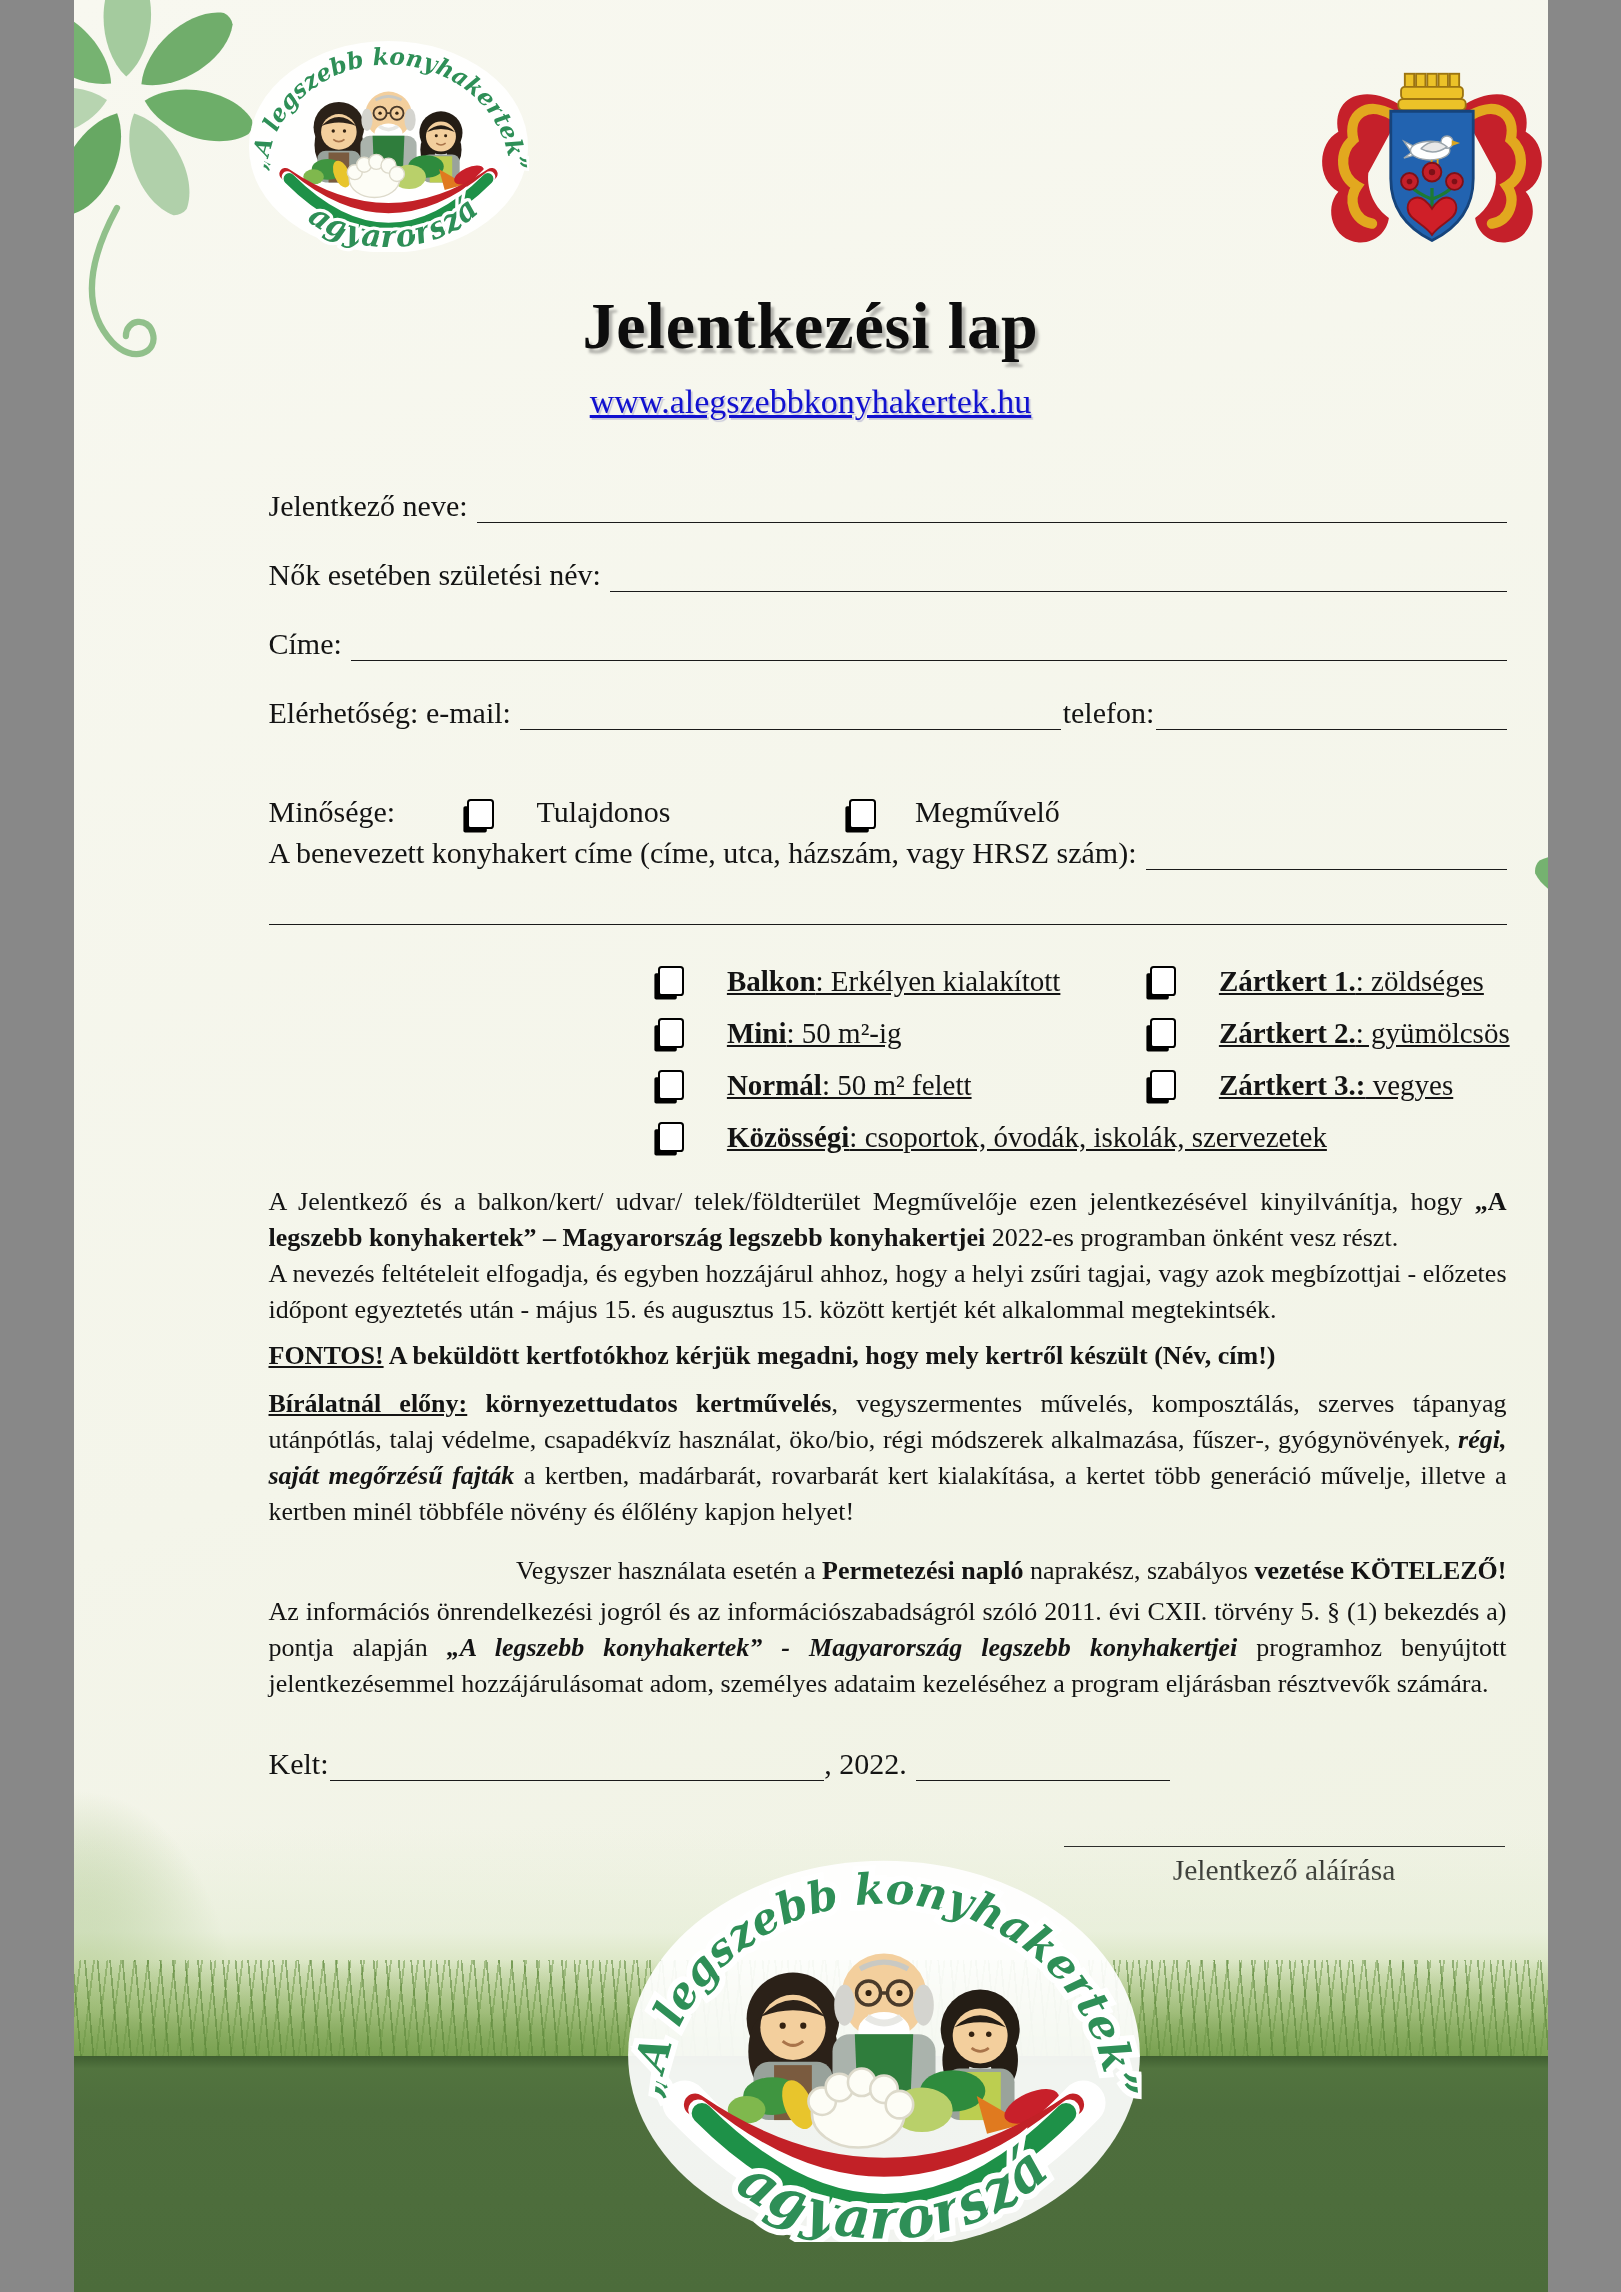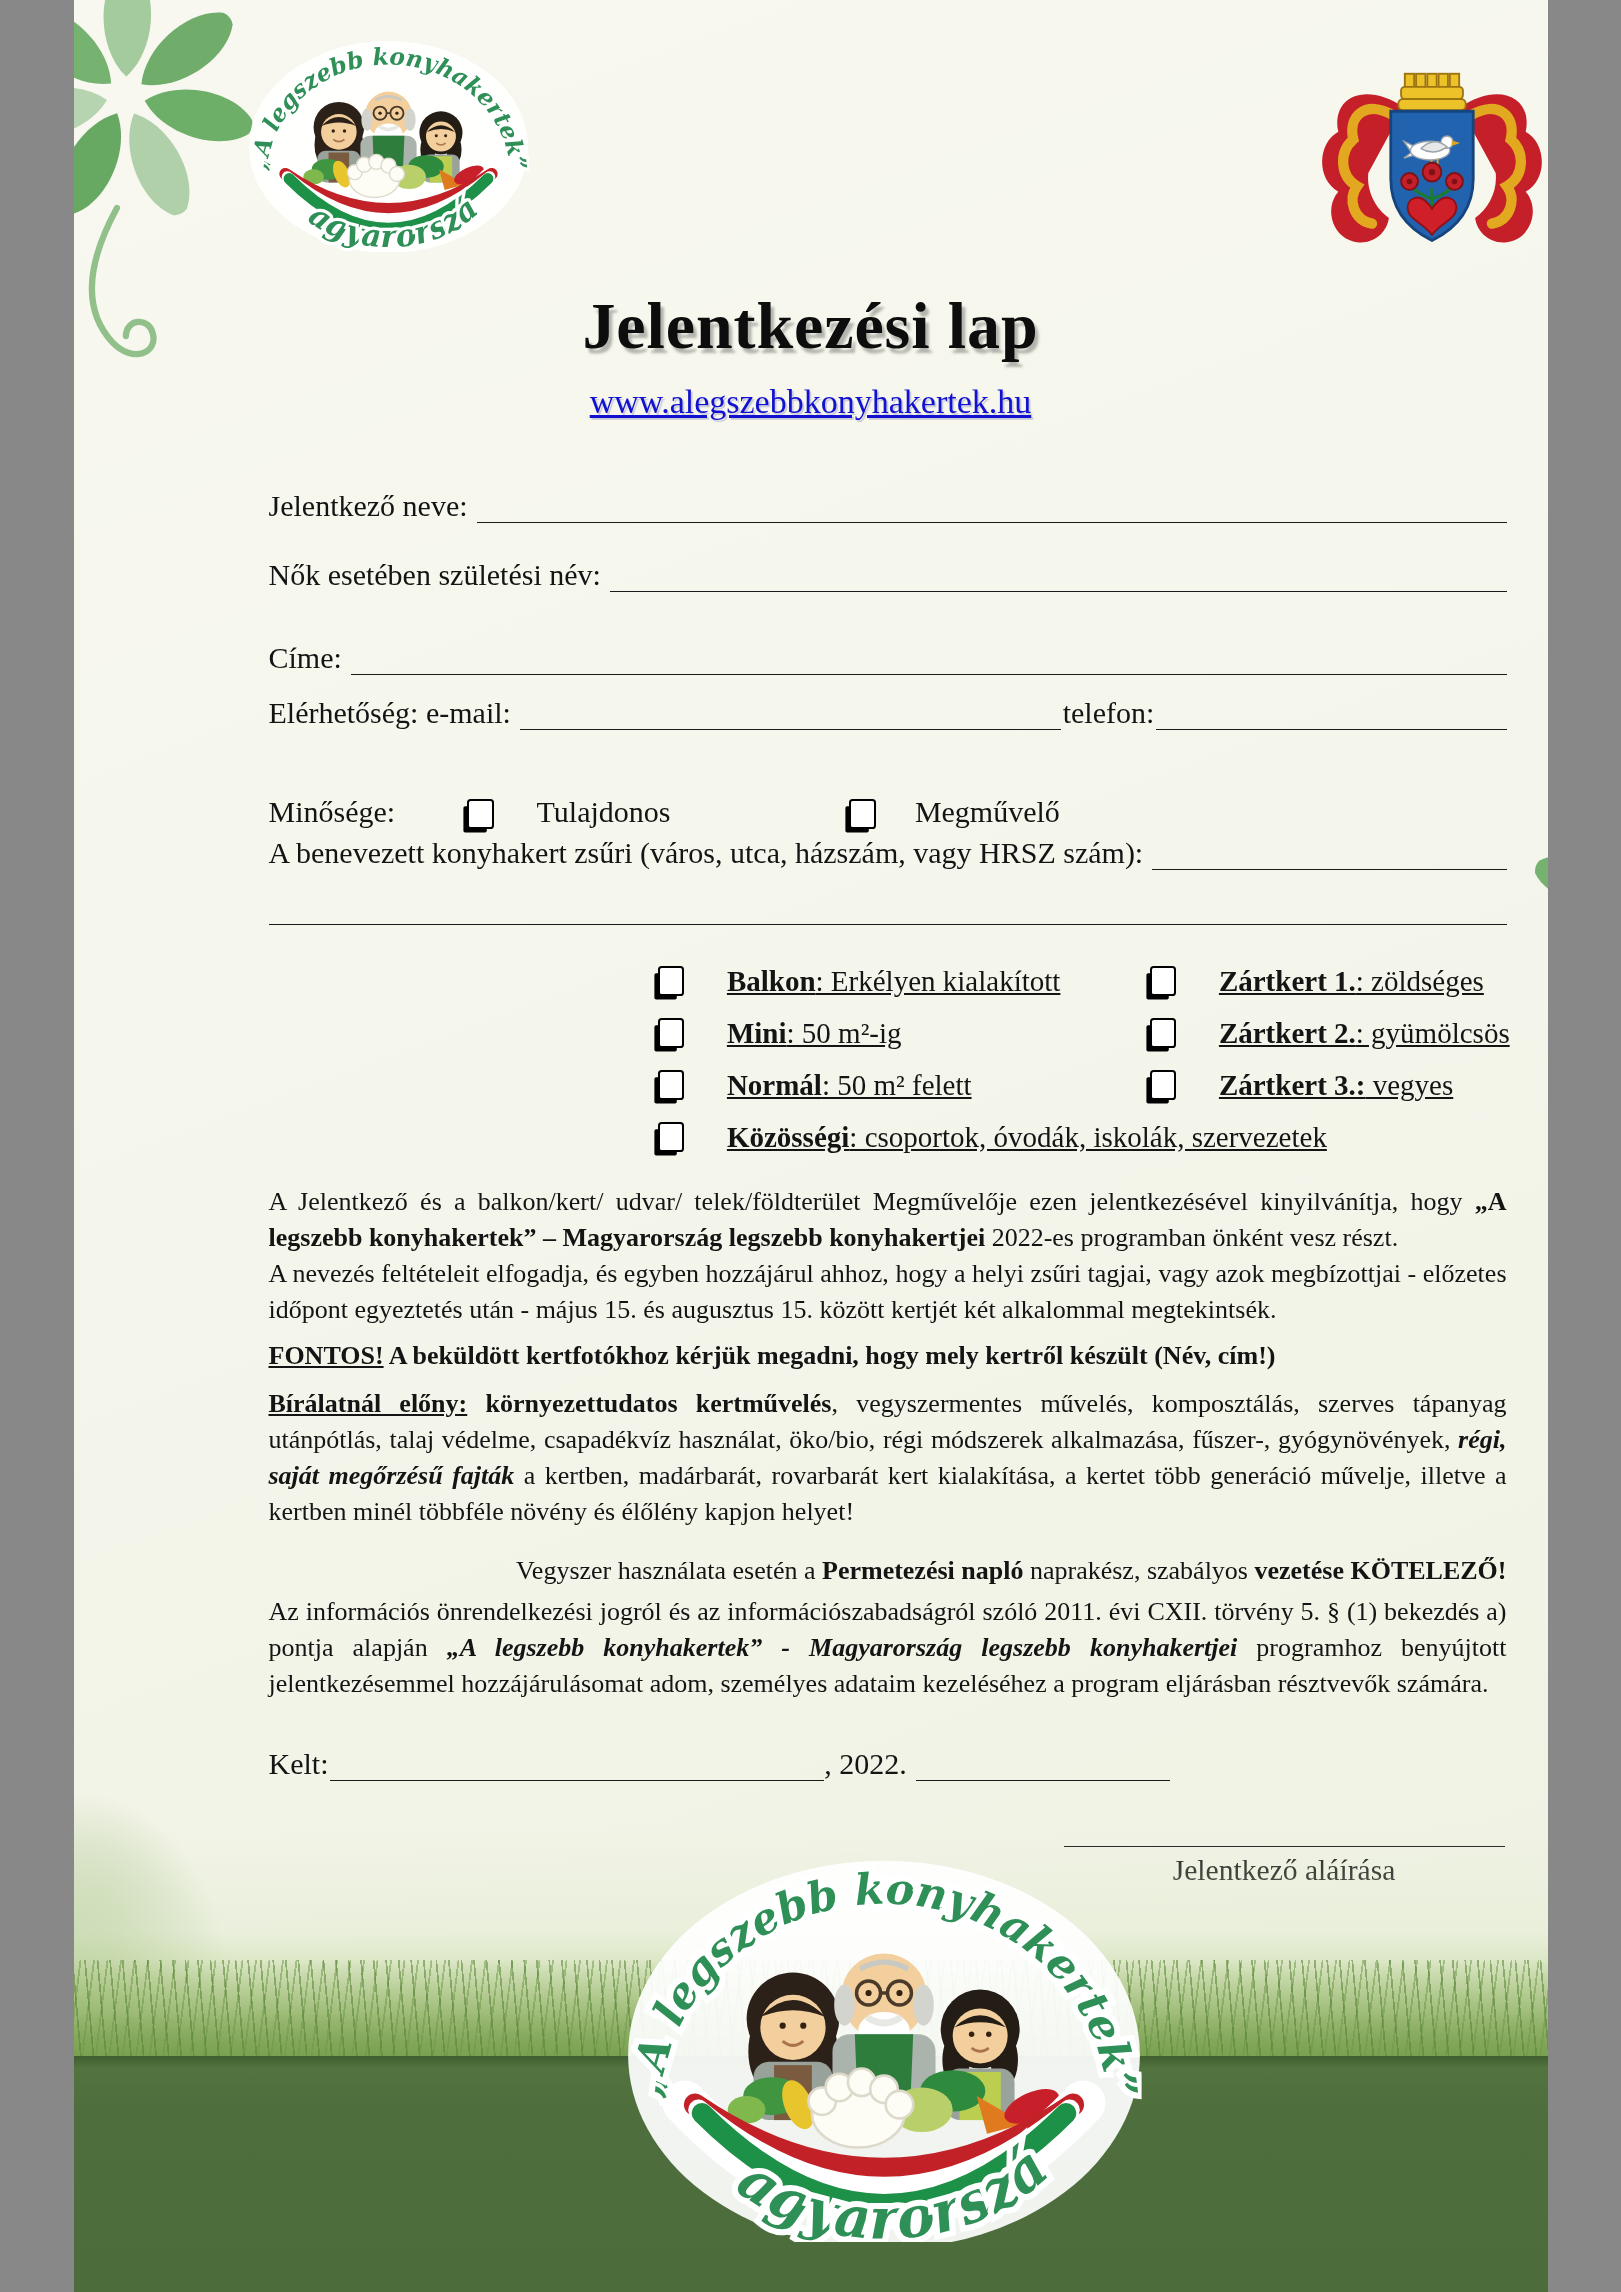--- a/index.html
+++ b/index.html
@@ -233,42 +233,42 @@
   <div class="row" style="top:557px">
     <span class="lbl">Nők esetében születési név:</span>
     <div class="uline grow"></div>
   </div>
 
   <div class="row" style="top:488px">
     <span class="lbl">Jelentkező neve:</span>
     <div class="uline grow"></div>
   </div>
 
-  <div class="row" style="top:640px">
+  <div class="row" style="top:626px">
     <span class="lbl">Címe:</span>
     <div class="uline grow"></div>
   </div>
 
   <div class="row" style="top:695px">
     <span class="lbl">Elérhetőség: e-mail:</span>
     <div class="uline" style="width:541px"></div>
     <span class="lbl" style="margin-left:1.8px">telefon:</span>
     <div class="uline grow" style="margin-left:1.8px"></div>
   </div>
 
   <div class="row" style="top:784px;align-items:flex-end;height:45px">
     <span class="lbl">Minősége:</span>
     <span class="cb" style="margin-left:72px"></span>
     <span class="lbl" style="margin-left:43px">Tulajdonos</span>
     <span class="cb" style="margin-left:179px"></span>
     <span class="lbl" style="margin-left:39px">Megművelő</span>
   </div>
 
   <div class="row" style="top:835px">
-    <span class="lbl">A benevezett konyhakert zsűri (város, utca, házszám, vagy HRSZ szám):</span>
+    <span class="lbl">A benevezett konyhakert címe (címe, utca, házszám, vagy HRSZ szám):</span>
     <div class="uline grow"></div>
   </div>
   <div class="row" style="top:890px">
     <div class="uline grow" style="margin-left:0"></div>
   </div>
 
 
   <div class="cat-col" style="left:584px;top:955px">
     <div class="cat-row">
       <span class="cb"></span>

